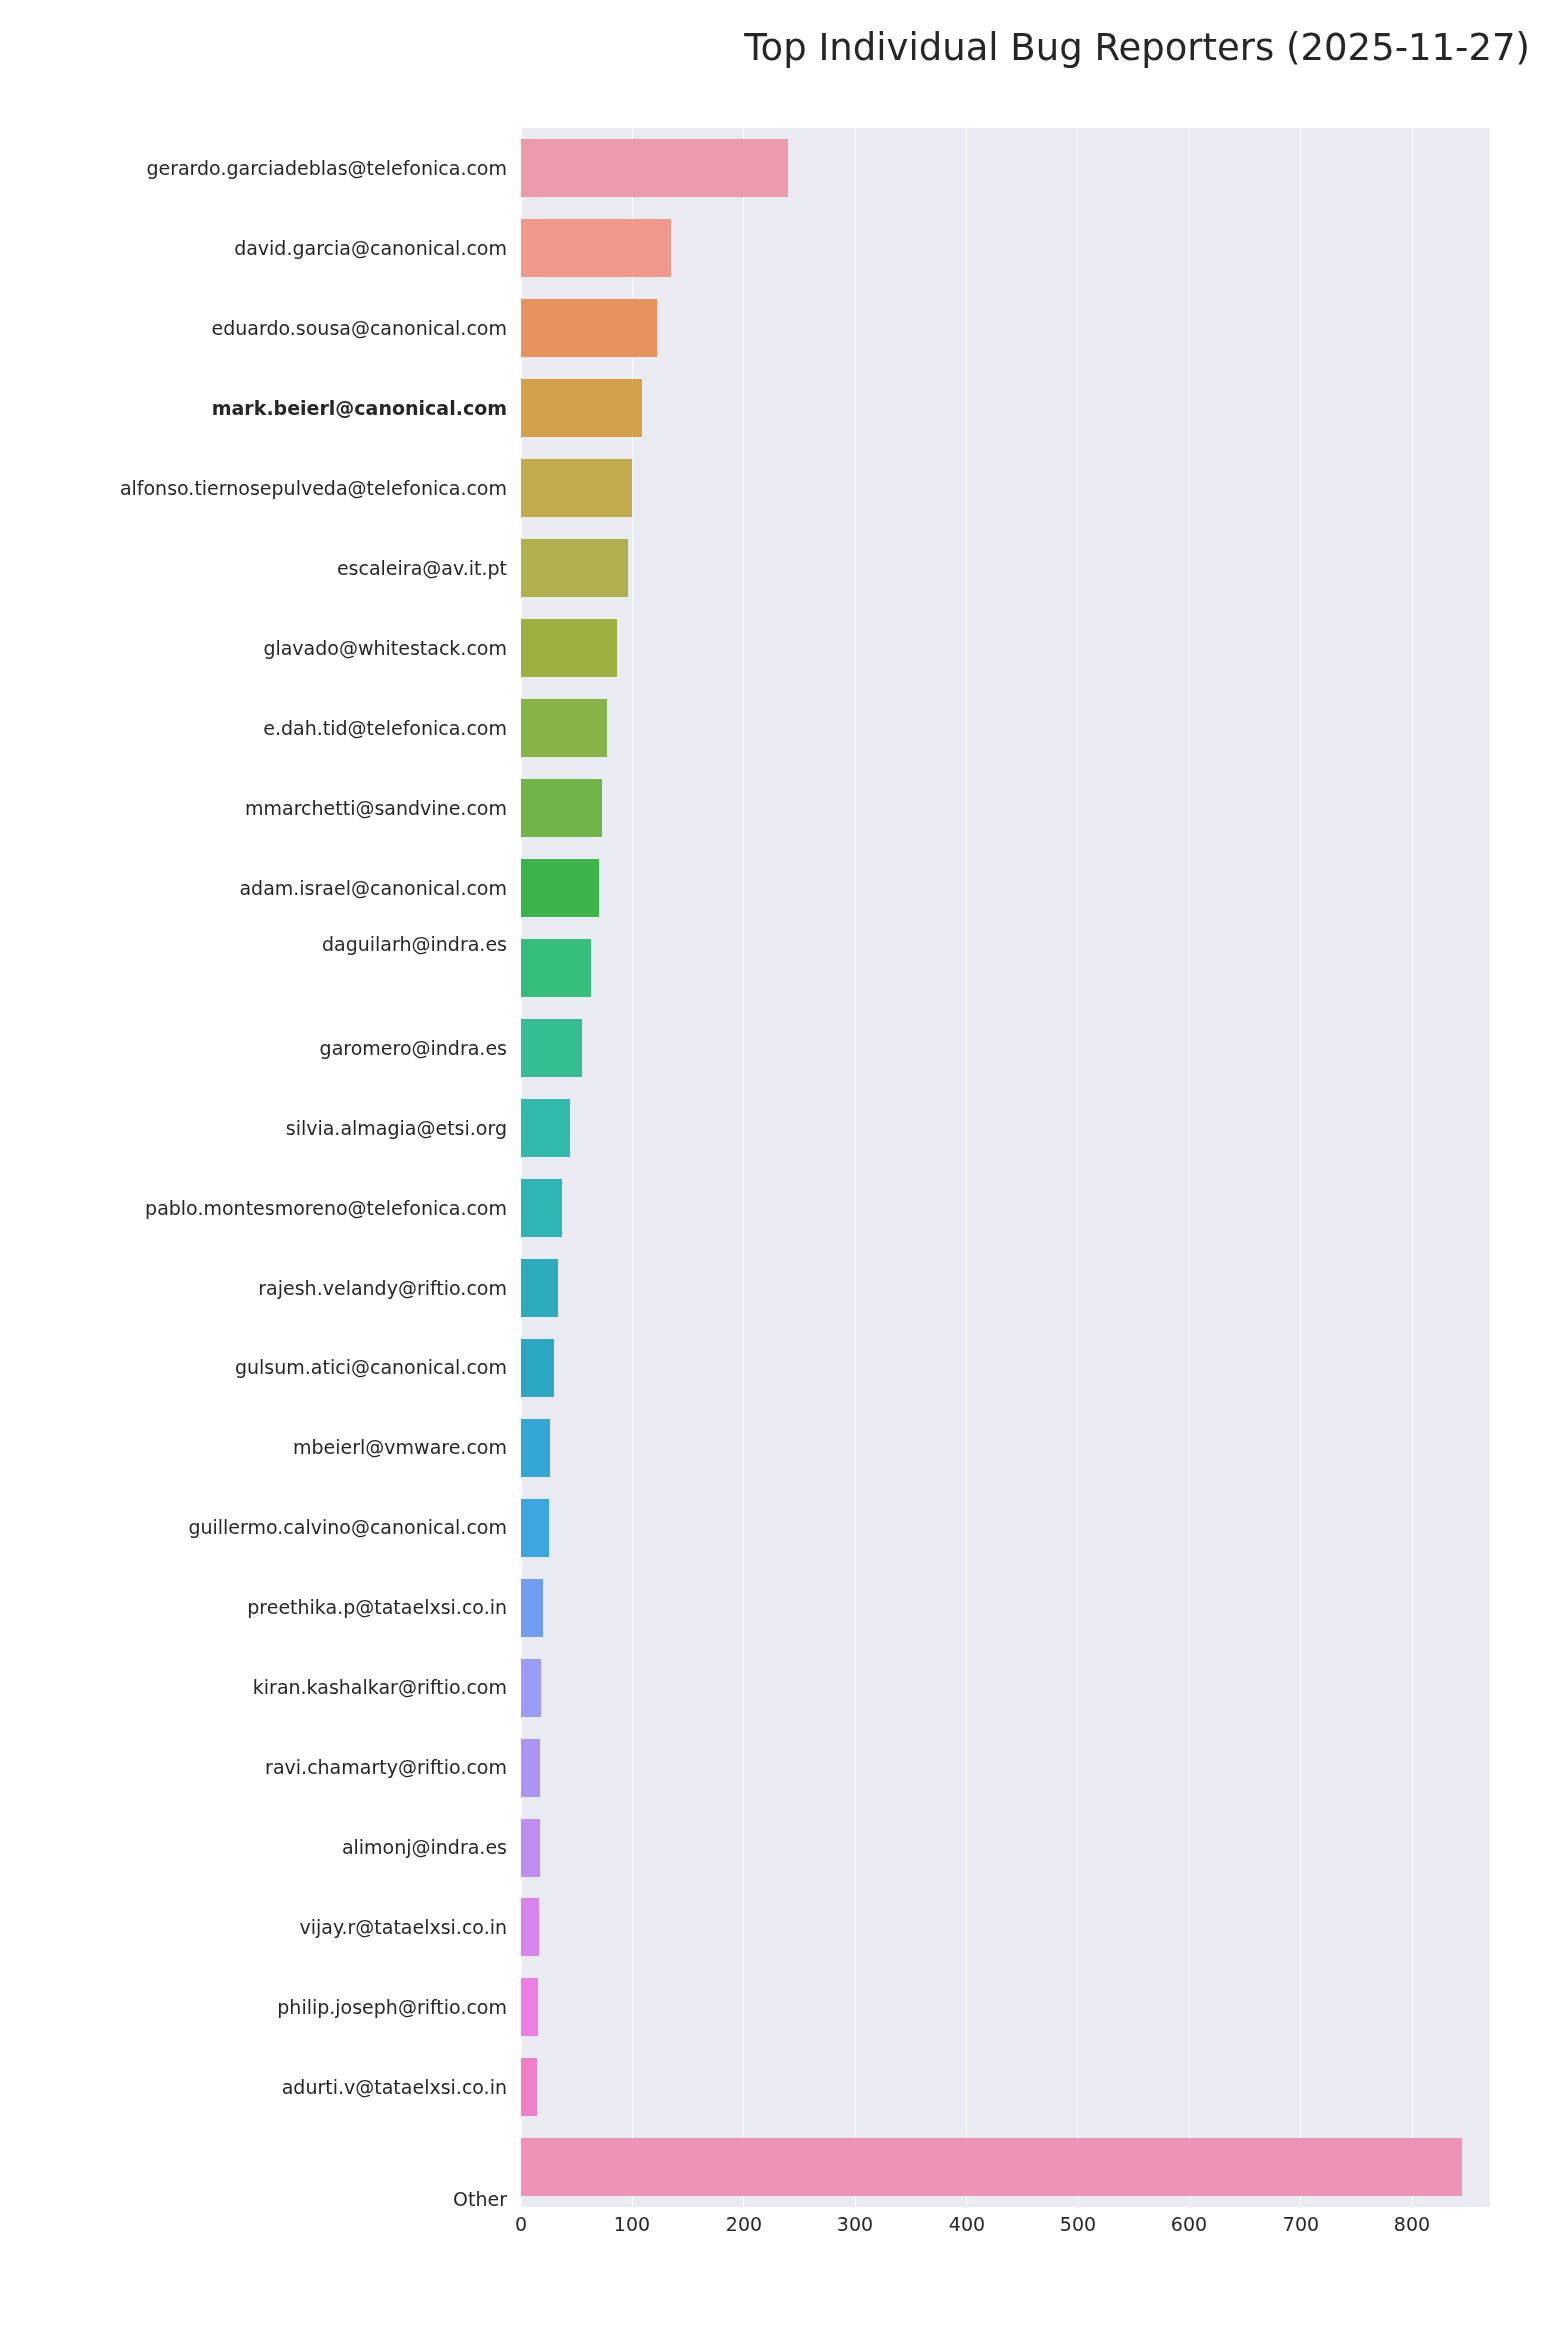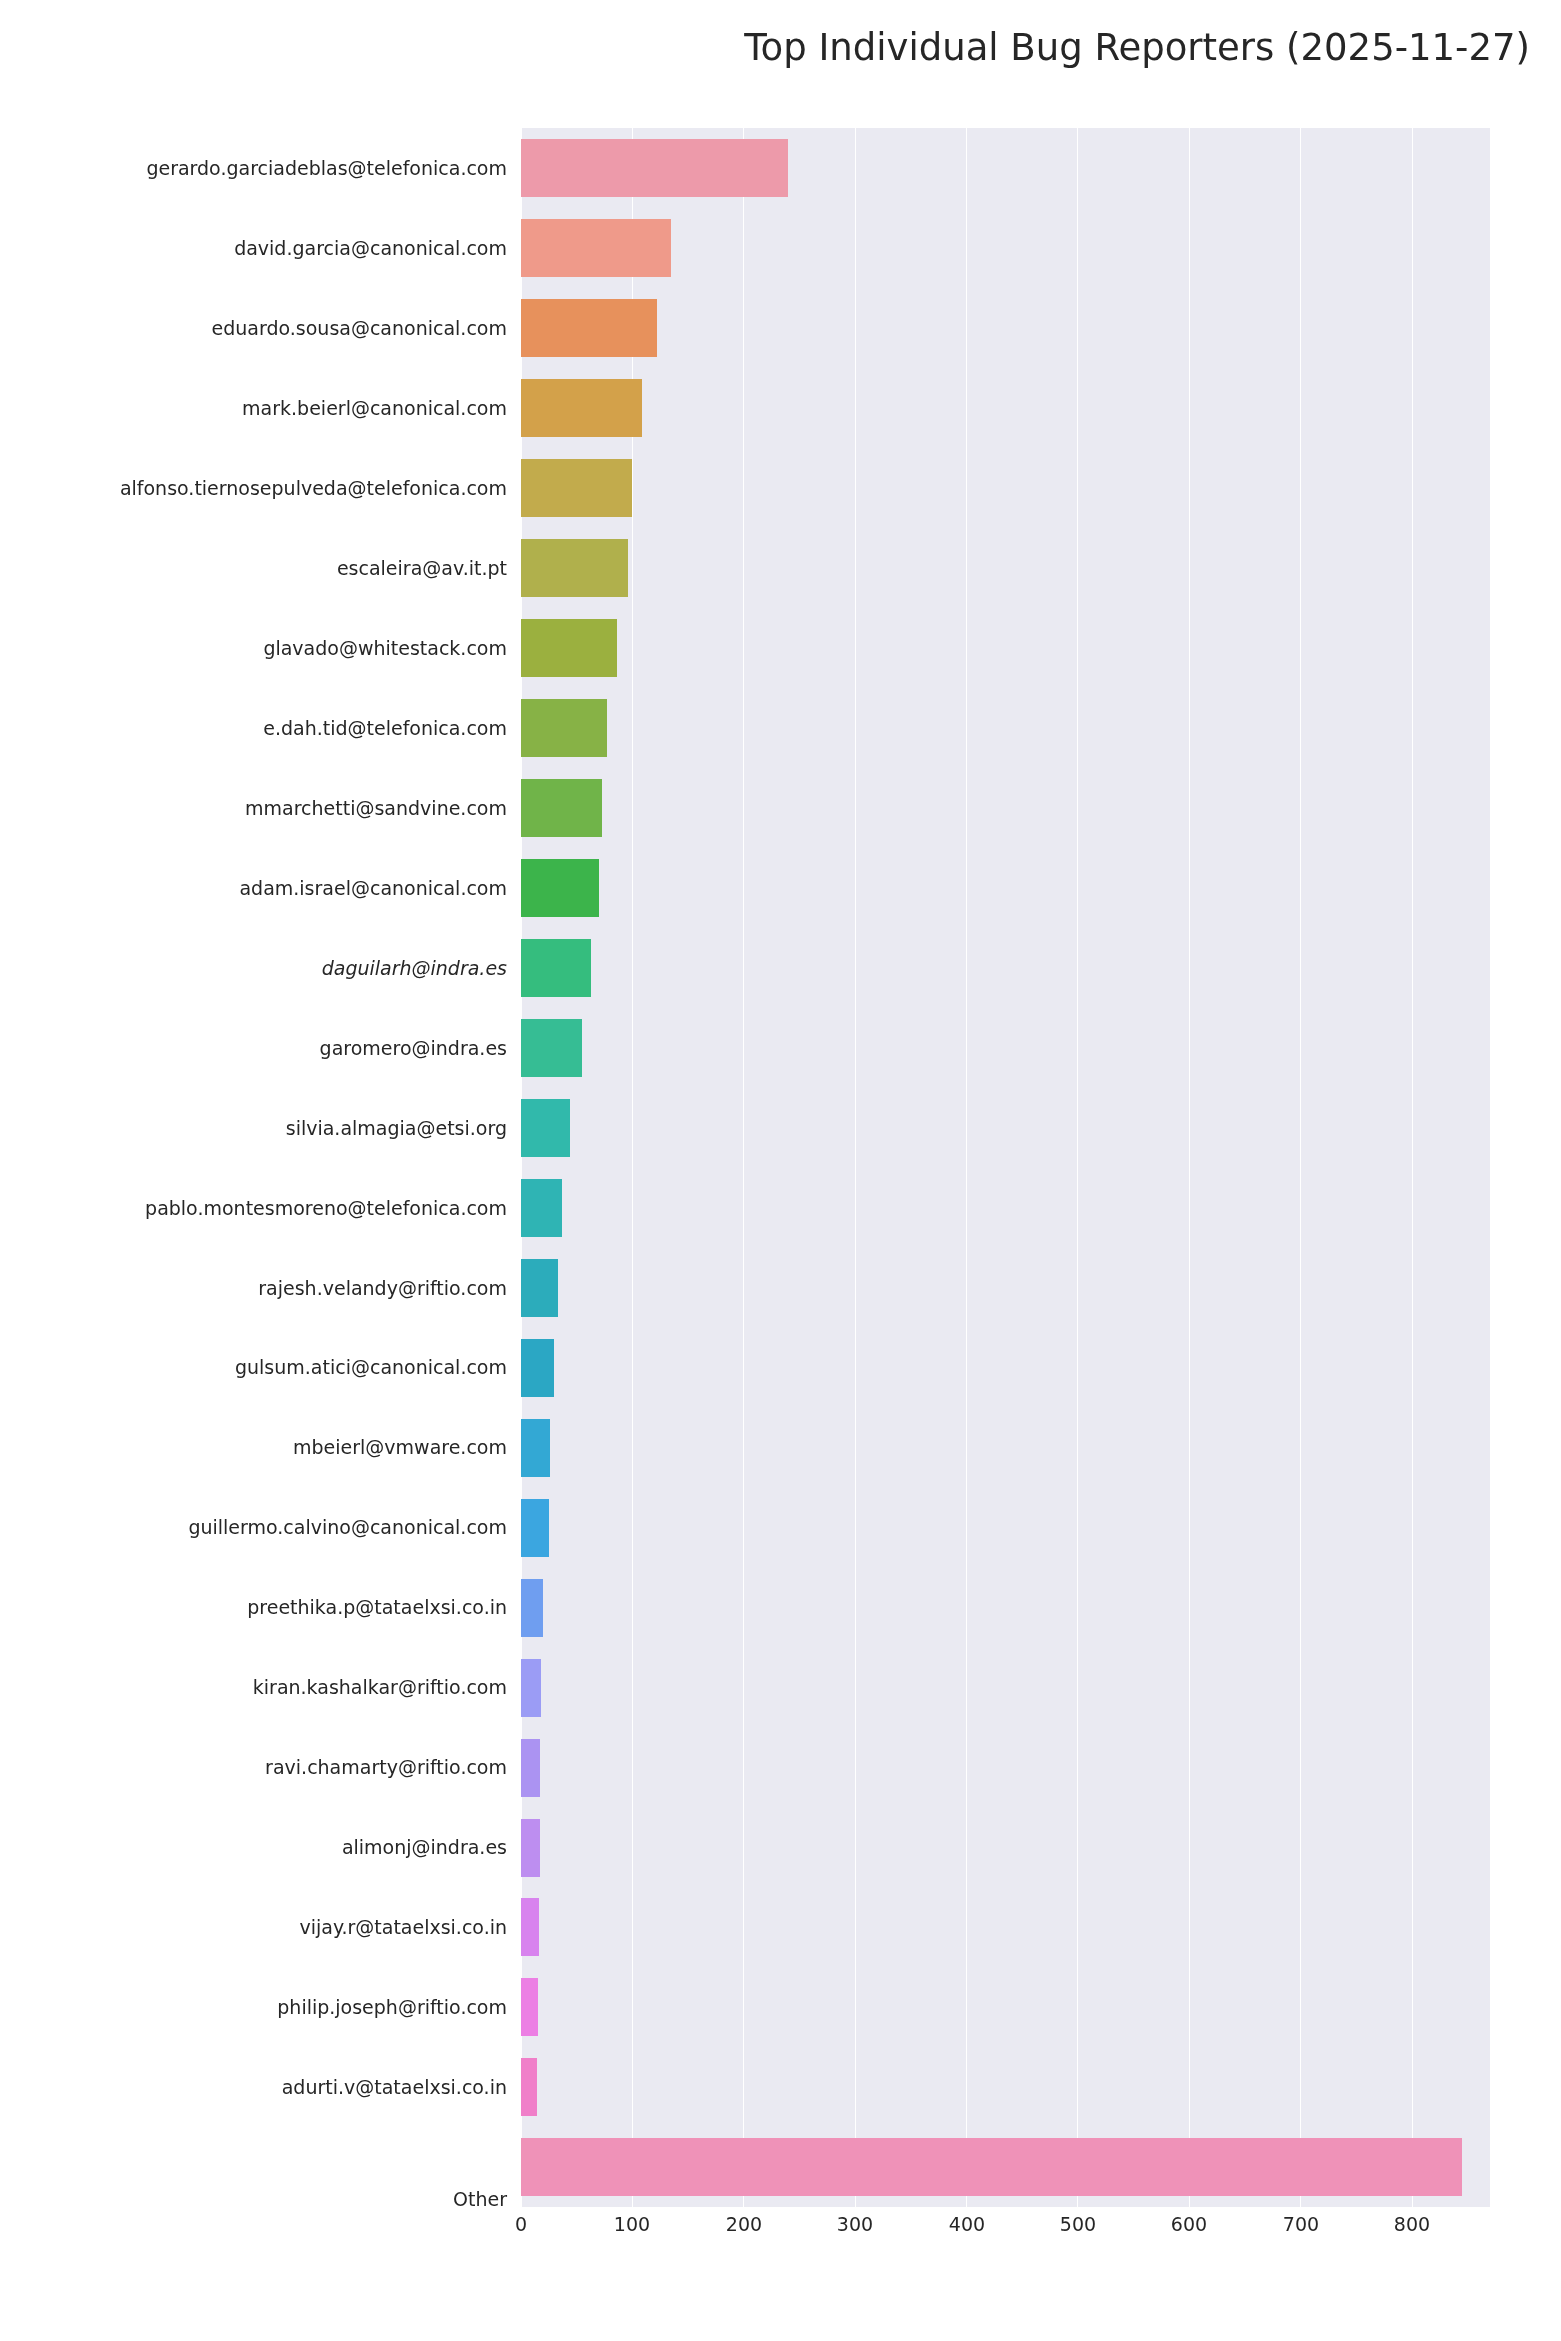--- a/index.html
+++ b/index.html
@@ -148,28 +148,28 @@
       <div class="bar" title="vijay.r@tataelxsi.co.in: 16" style="top: 1770px; height: 58px; width: 18px; background: rgb(216, 131, 238);"></div>
       <div class="bar" title="philip.joseph@riftio.com: 15" style="top: 1850px; height: 58px; width: 16.7px; background: rgb(236, 127, 228);"></div>
       <div class="bar" title="adurti.v@tataelxsi.co.in: 14" style="top: 1930px; height: 58px; width: 15.6px; background: rgb(240, 127, 201);"></div>
       <div class="bar" title="Other: 845" style="top: 2010px; height: 58px; width: 941px; background: rgb(239, 146, 184);"></div>
     </div>
 
   <div class="ylabels" id="ylabels">
       <div class="ylabel" style="top: 40px; text-align: center;">gerardo.garciadeblas@telefonica.com</div>
       <div class="ylabel" style="top: 120px;">david.garcia@canonical.com</div>
       <div class="ylabel" style="top: 200px; text-align: center;">eduardo.sousa@canonical.com</div>
-      <div class="ylabel" style="top: 280px;">mark.beierl@canonical.com</div>
+      <div class="ylabel" style="top: 280px; font-weight: bold;">mark.beierl@canonical.com</div>
       <div class="ylabel" style="top: 360px;">alfonso.tiernosepulveda@telefonica.com</div>
       <div class="ylabel" style="top: 440px;">escaleira@av.it.pt</div>
       <div class="ylabel" style="top: 520px;">glavado@whitestack.com</div>
       <div class="ylabel" style="top: 600px;">e.dah.tid@telefonica.com</div>
       <div class="ylabel" style="top: 680px;">mmarchetti@sandvine.com</div>
       <div class="ylabel" style="top: 760px;">adam.israel@canonical.com</div>
-      <div class="ylabel" style="top: 840px; font-style: italic;">daguilarh@indra.es</div>
+      <div class="ylabel" style="top: 816px;">daguilarh@indra.es</div>
       <div class="ylabel" style="top: 920px;">garomero@indra.es</div>
       <div class="ylabel" style="top: 1000px;">silvia.almagia@etsi.org</div>
       <div class="ylabel" style="top: 1080px;">pablo.montesmoreno@telefonica.com</div>
       <div class="ylabel" style="top: 1160px;">rajesh.velandy@riftio.com</div>
       <div class="ylabel" style="top: 1239px;">gulsum.atici@canonical.com</div>
       <div class="ylabel" style="top: 1319px;">mbeierl@vmware.com</div>
       <div class="ylabel" style="top: 1399px;">guillermo.calvino@canonical.com</div>
       <div class="ylabel" style="top: 1479px;">preethika.p@tataelxsi.co.in</div>
       <div class="ylabel" style="top: 1559px;">kiran.kashalkar@riftio.com</div>
       <div class="ylabel" style="top: 1639px;">ravi.chamarty@riftio.com</div>

